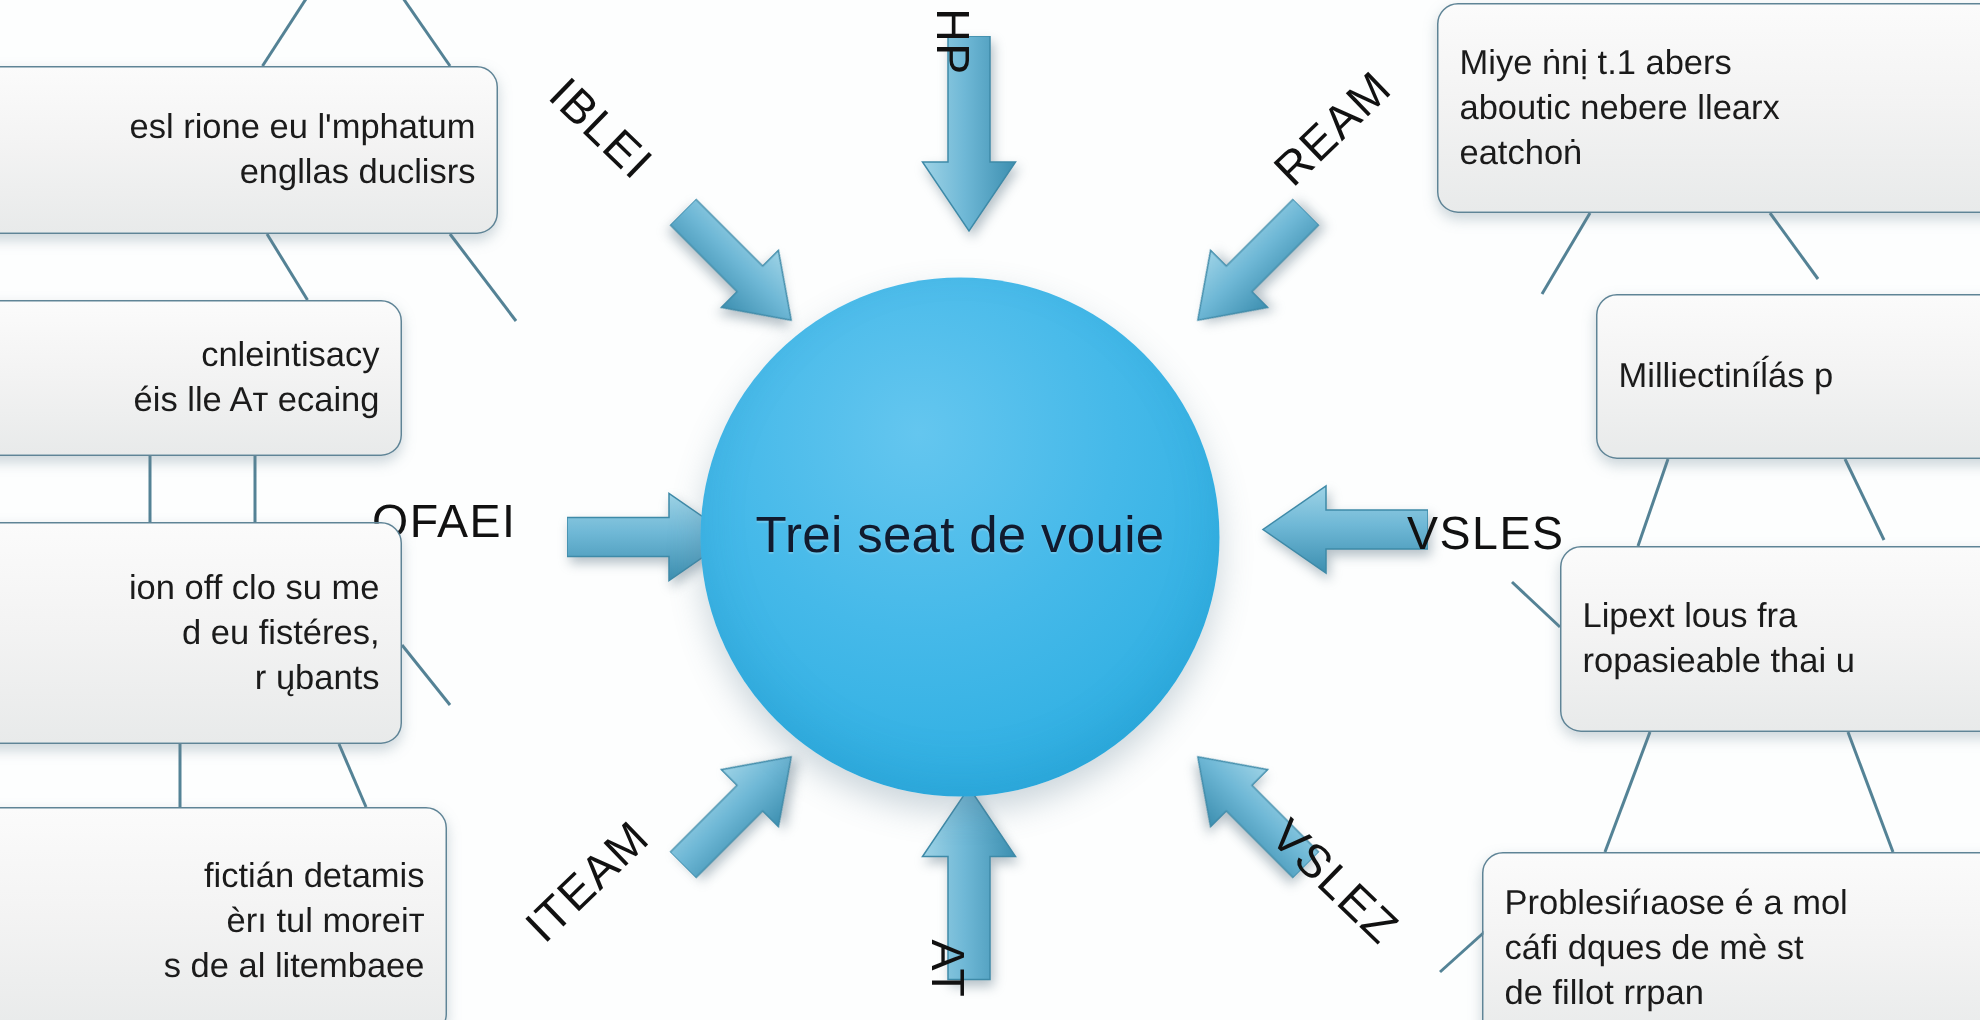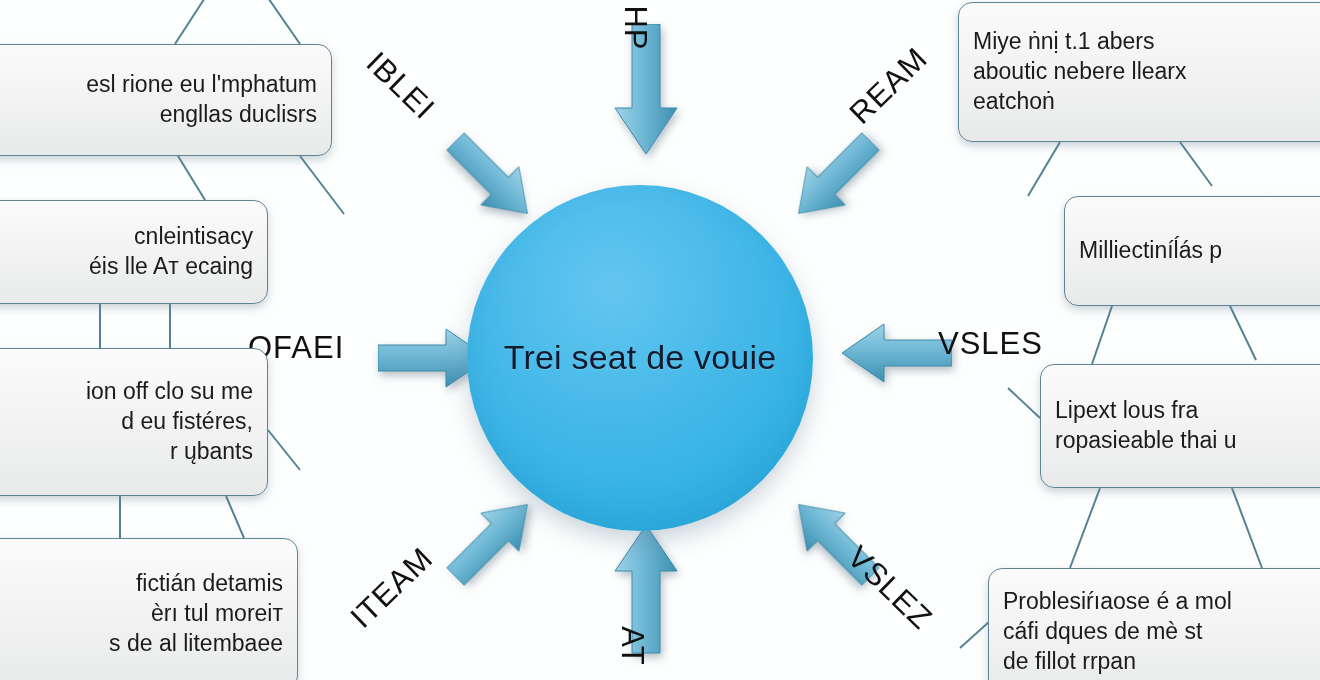--- a/index.html
+++ b/index.html
@@ -95,21 +95,21 @@
     color: #111111;
     font-size: 31px;
     font-weight: 400;
     letter-spacing: 1px;
     white-space: nowrap;
     transform-origin: 50% 50%;
   }
   .lbl-top     { left: 612px; top: 10px;  transform: rotate(90deg); }
   .lbl-bottom  { left: 612px; top: 628px; transform: rotate(90deg); }
   .lbl-left    { left: 248px; top: 330px; }
-  .lbl-right   { left: 938px; top: 326px; }
+  .lbl-right   { left: 938px; top: 338px; }
   .lbl-tl      { left: 360px; top: 68px;  transform: rotate(44deg); }
   .lbl-tr      { left: 842px; top: 68px;  transform: rotate(-44deg); }
   .lbl-bl      { left: 342px; top: 570px; transform: rotate(-44deg); }
   .lbl-br      { left: 838px; top: 570px; transform: rotate(44deg); }
 </style>
 </head>
 <body>
 
 <div id="stage">
 

